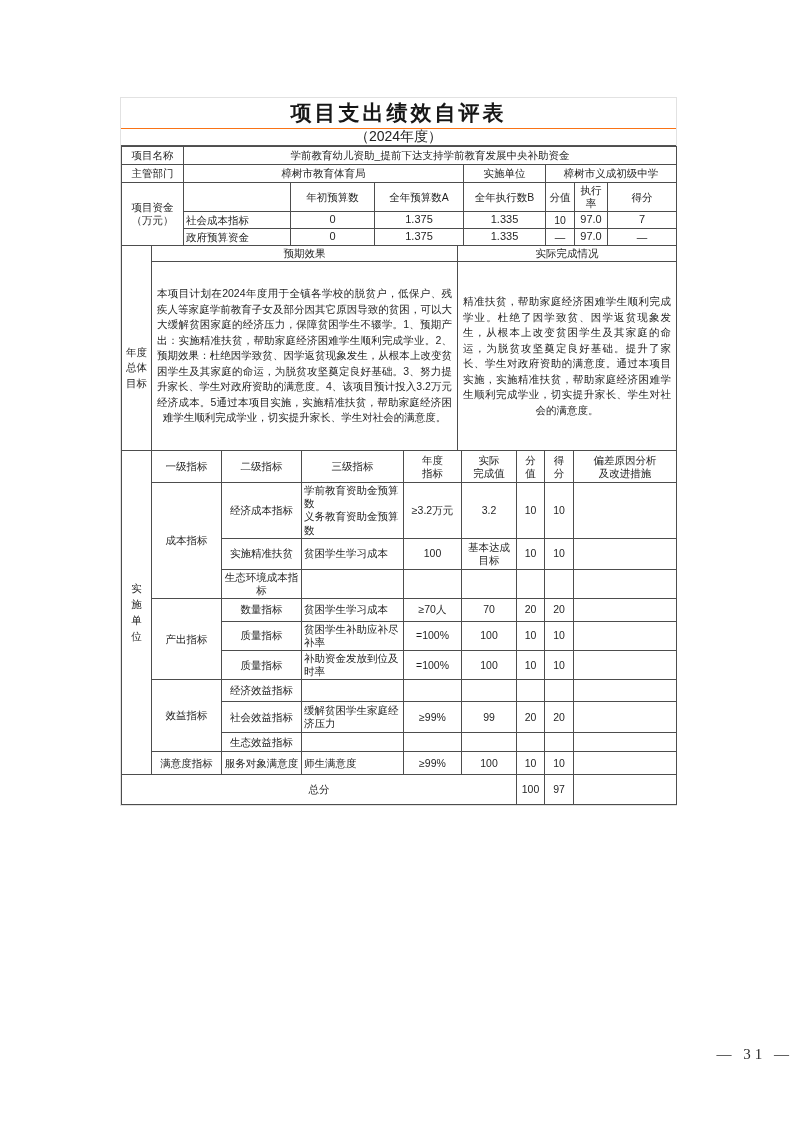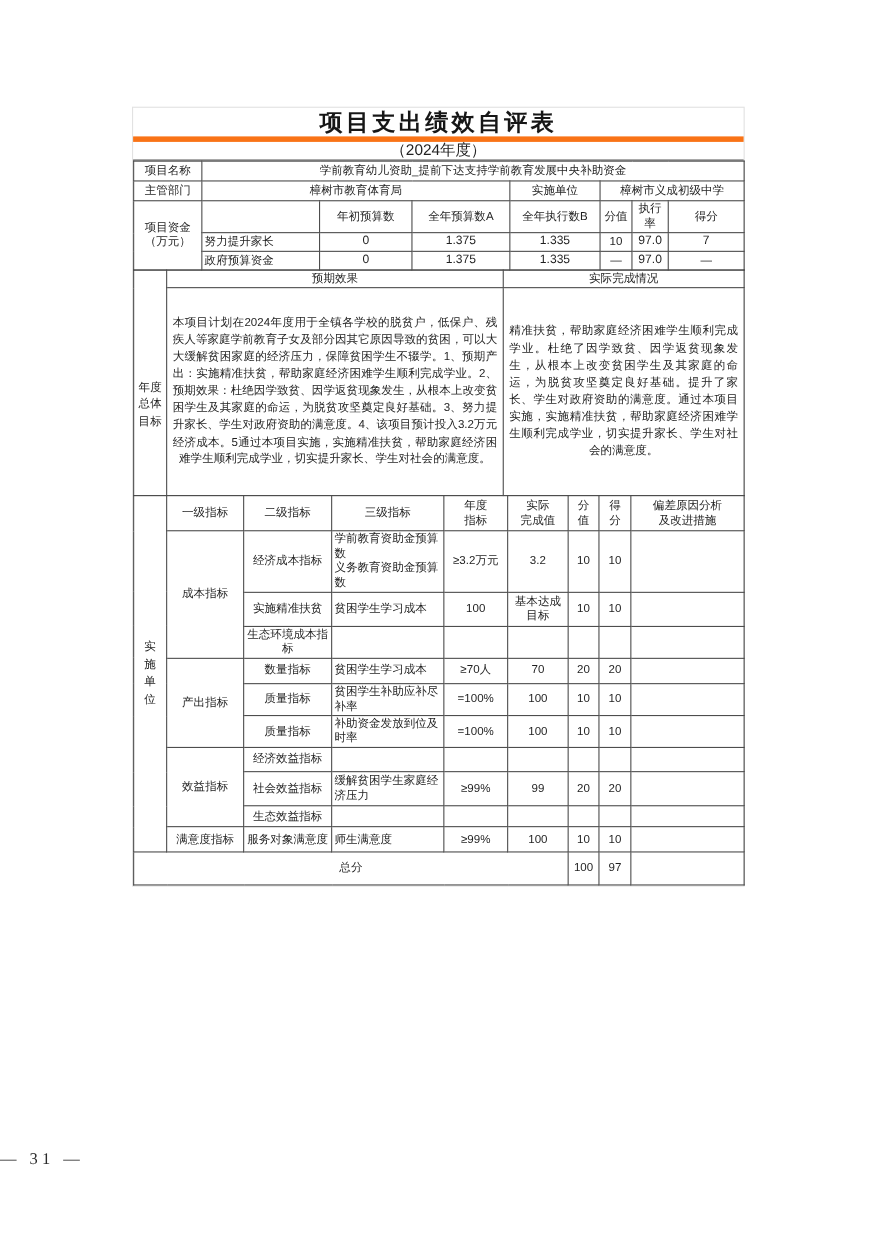--- a/index.html
+++ b/index.html
@@ -7,21 +7,21 @@
   body {
     width:793px; height:1122px; background:#ffffff; position:relative;
     font-family:"Liberation Sans", sans-serif; color:#1f1f1f;
   }
   .scan {
     position:absolute; left:120px; top:97px; width:557px;
     border:1px solid #e2e2e2; background:#fff;
   }
   .title-row {
     height:31px; display:flex; align-items:center; justify-content:center;
-    border-bottom:5px solid #f97316;
+    border-bottom:1px solid #f97316;
     font-size:21px; font-weight:bold; letter-spacing:3px;
     font-family:"Liberation Serif", serif; color:#161616;
   }
   .subtitle-row {
     height:17px; display:flex; align-items:center; justify-content:center;
     border-bottom:1px solid #555; font-size:14px; color:#222;
   }
   table { border-collapse:collapse; table-layout:fixed; width:555px; }
   table + table { margin-top:-1px; }
   td {
@@ -33,21 +33,21 @@
   .pre { white-space:pre-line; }
   .left { text-align:left; }
   .goal-text {
     text-align:justify; text-align-last:center; font-size:10.5px;
     line-height:15.5px; padding:4px 5px; vertical-align:middle;
   }
   .v2 span { display:inline-block; width:2.15em; line-height:1.45;margin-top:40px; }
   .v1 span { display:inline-block; width:1.1em; line-height:1.5; }
   .num { font-size:11px; }
   .pagenum {
-    position:absolute; left:0; top:1046px; width:793px; text-align:left;
+    position:absolute; left:0; top:1046px; width:793px; text-align:right;
     font-family:"Liberation Serif", serif; font-size:15px; color:#2a2a2a;
     letter-spacing:4px;
   }
 </style>
 </head>
 <body>
 
 <div class="scan">
 
   <div class="title-row">项目支出绩效自评表</div>
@@ -80,21 +80,21 @@
 （万元）</td>
       <td style="height:21px"></td>
       <td>年初预算数</td>
       <td>全年预算数A</td>
       <td>全年执行数B</td>
       <td>分值</td>
       <td>执行率</td>
       <td>得分</td>
     </tr>
     <tr>
-      <td class="left" style="height:17px">努力提升家长</td>
+      <td class="left" style="height:17px">社会成本指标</td>
       <td class="num">0</td>
       <td class="num">1.375</td>
       <td class="num">1.335</td>
       <td>10</td>
       <td class="num">97.0</td>
       <td class="num">7</td>
     </tr>
     <tr>
       <td class="left" style="height:16px">政府预算资金</td>
       <td class="num">0</td>

